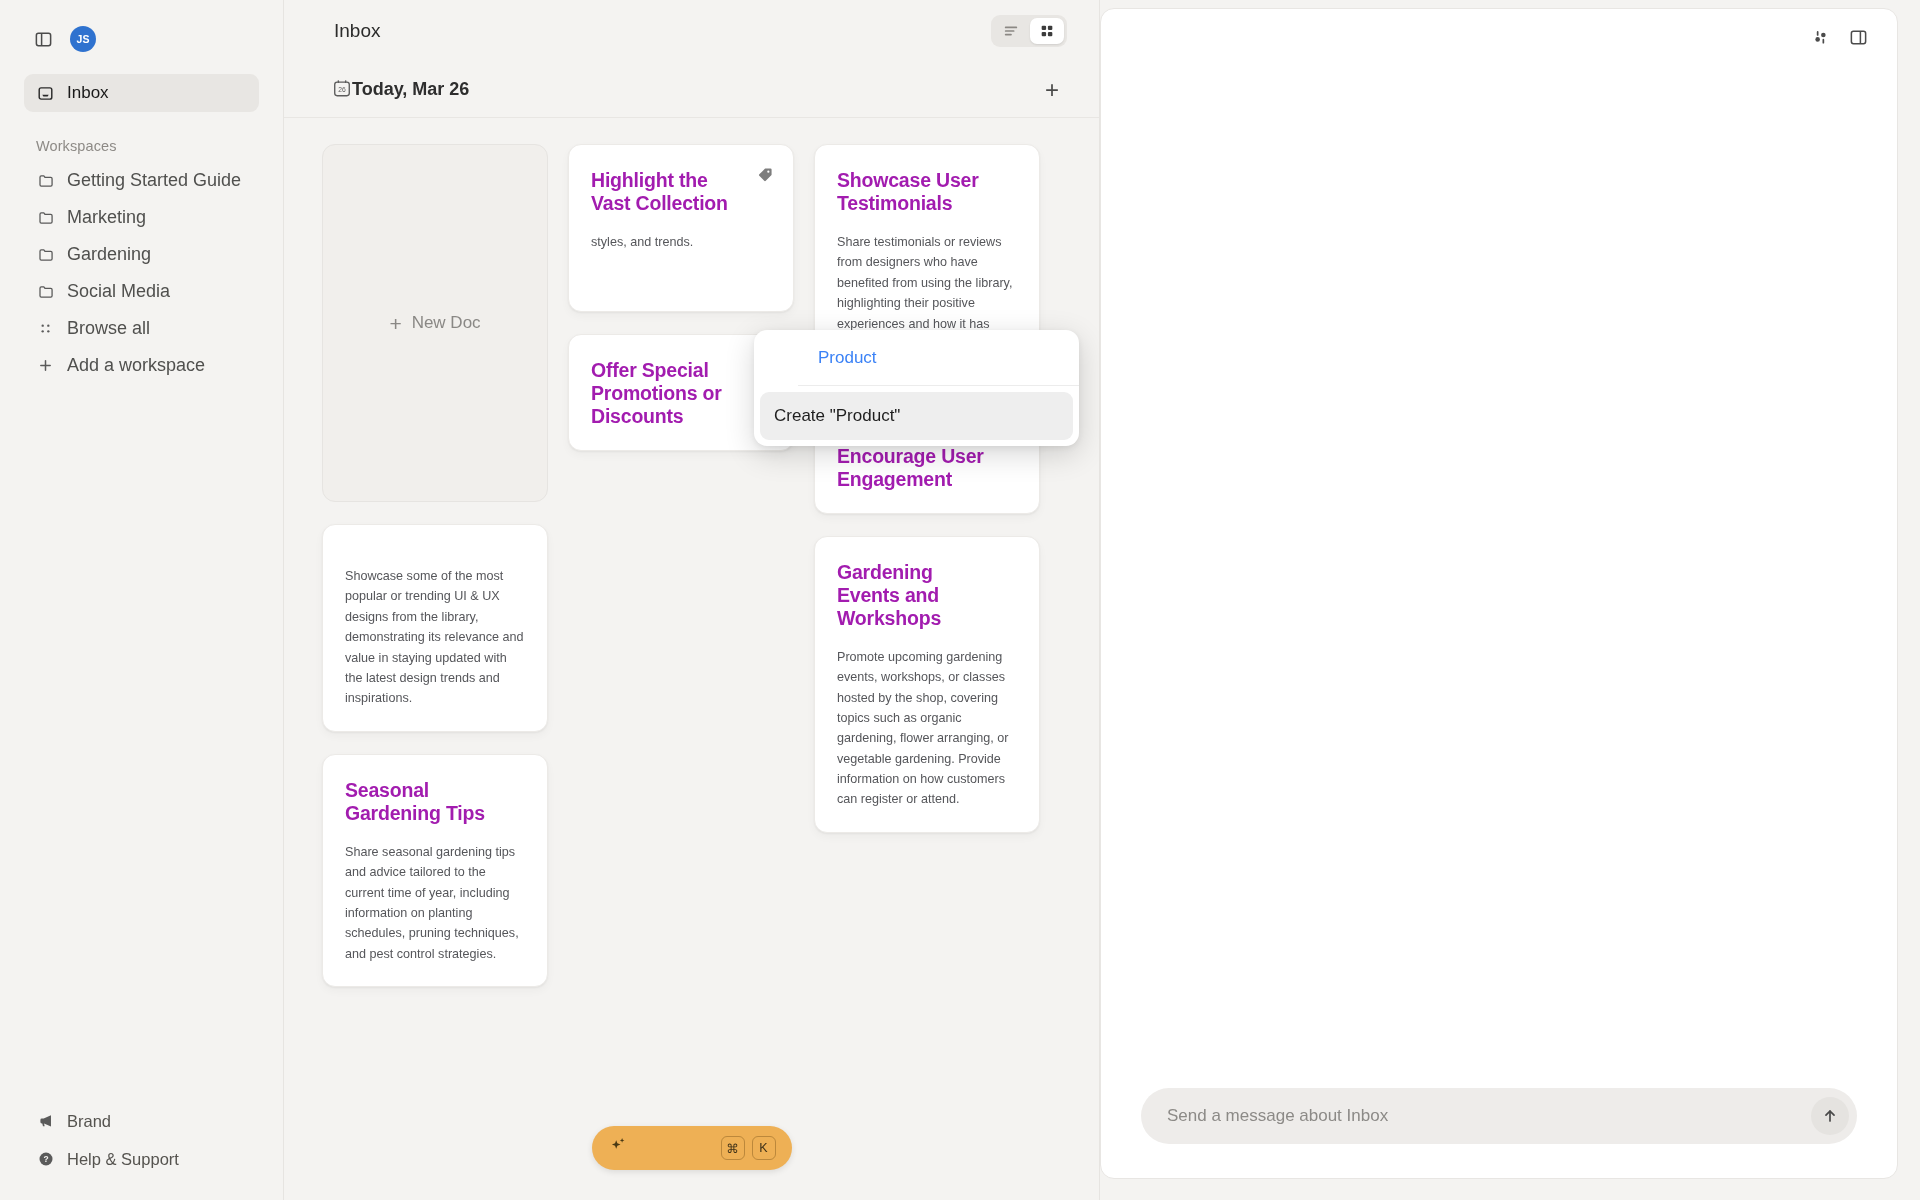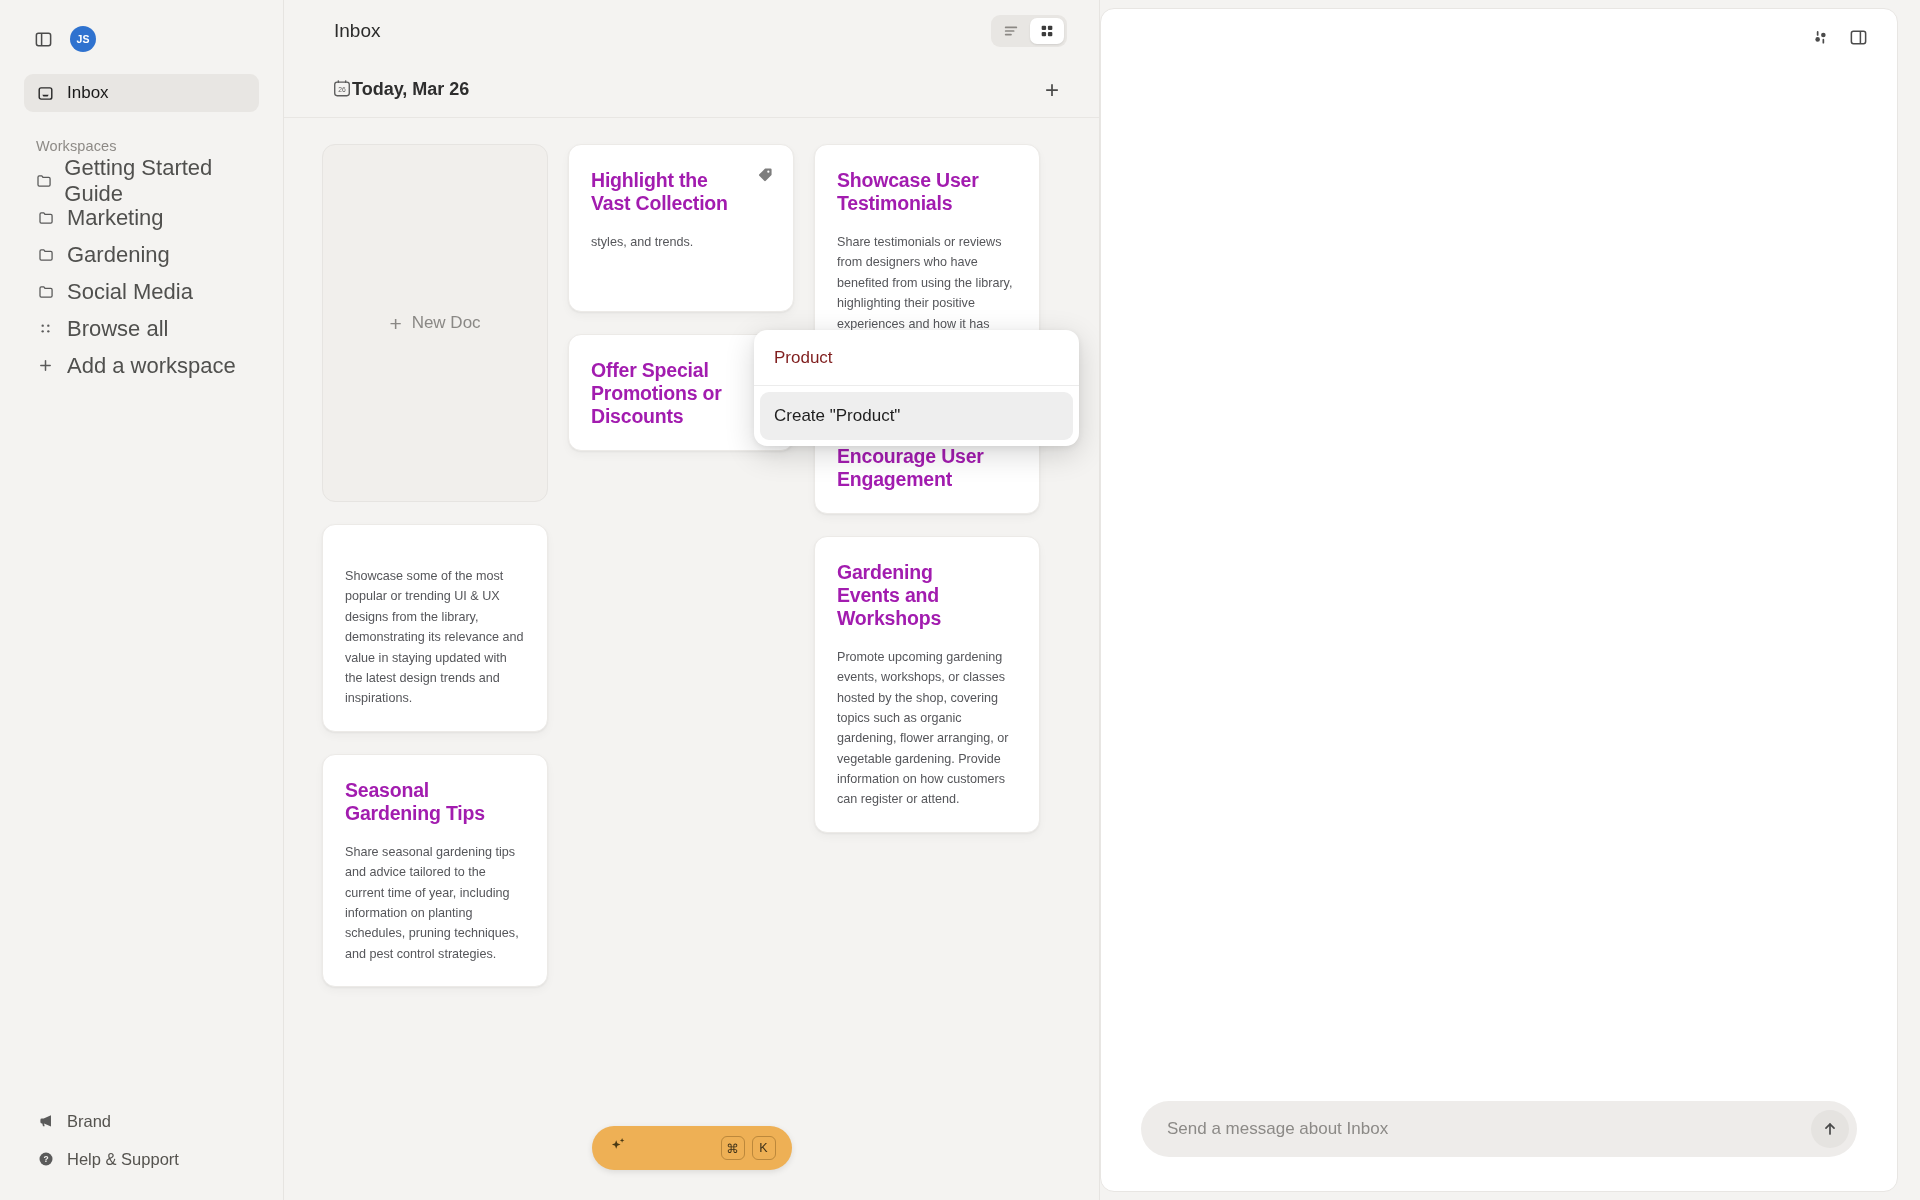--- a/index.html
+++ b/index.html
@@ -36,21 +36,21 @@
     display: flex; align-items: center; gap: 12px;
     height: 38px; padding: 0 12px; border-radius: 9px;
     font-size: 17px; color: #3b3b3b; cursor: pointer;
   }
   .sb-item.active { background: #e8e6e3; color: #1a1a1a; font-weight: 400; }
   .sb-item .gl { display: flex; width: 19px; justify-content: center; color: #5a5a5a; }
   .sb-section-label {
     font-size: 14.5px; color: #8d8a86; padding: 0 12px;
     margin: 26px 0 8px 0; letter-spacing: .1px;
   }
-  .sb-list .sb-item { color: #50504e; font-size: 22px; height: 37px; }
+  .sb-list .sb-item { color: #50504e; font-size: 18px; height: 37px; }
   .sb-bottom { margin-top: auto; padding-bottom: 22px; }
   .sb-bottom .sb-item { color: #55534f; font-size: 16.5px; }
 
   
   .center {
     flex: 1 1 auto; height: 1200px; background: #f4f3f1;
     display: flex; flex-direction: column; position: relative;
     border-right: 1px solid #e6e4e1;
     min-width: 0;
   }
@@ -118,23 +118,24 @@
 
   
   .popup {
     position: absolute; left: 470px; top: 212px; width: 325px;
     background: #fff; border-radius: 13px;
     box-shadow: 0 8px 30px rgba(0,0,0,.16), 0 2px 6px rgba(0,0,0,.07);
     overflow: hidden; z-index: 40; padding-bottom: 6px;
   }
   .popup-input {
     height: 56px; display: flex; align-items: center; padding: 0 20px;
-    font-size: 17px; color: #7f1d1d; border: none; outline: none;
+    font-size: 17px; color: #3b82f6; border: none; outline: none;
     width: 100%; background: transparent; font-family: inherit;
     border-bottom: 1px solid #ececec;
+    margin-left: 44px;
   }
   .popup-opt {
     margin: 6px 6px 0 6px; height: 48px; border-radius: 9px;
     display: flex; align-items: center; padding: 0 14px;
     font-size: 17px; color: #1f1f1f; cursor: pointer;
   }
   .popup-opt.hl { background: #eeeeee; }
 
   
   .ai-pill {
@@ -148,21 +149,21 @@
   .key {
     width: 24px; height: 24px; border-radius: 6px;
     border: 1px solid rgba(90,60,10,.34);
     display: flex; align-items: center; justify-content: center;
     font-size: 12.5px; color: #3f3118;
   }
 
   
   .right {
     width: 820px; flex: 0 0 820px; height: 1200px;
-    padding: 8px 22px 8px 0;
+    padding: 8px 22px 21px 0;
   }
   .right-inner {
     width: 100%; height: 100%; background: #fff;
     border: 1px solid #e8e6e3; border-radius: 14px;
     display: flex; flex-direction: column; position: relative;
   }
   .right-head {
     height: 56px; display: flex; align-items: center;
     justify-content: flex-end; gap: 12px; padding: 0 26px;
   }

